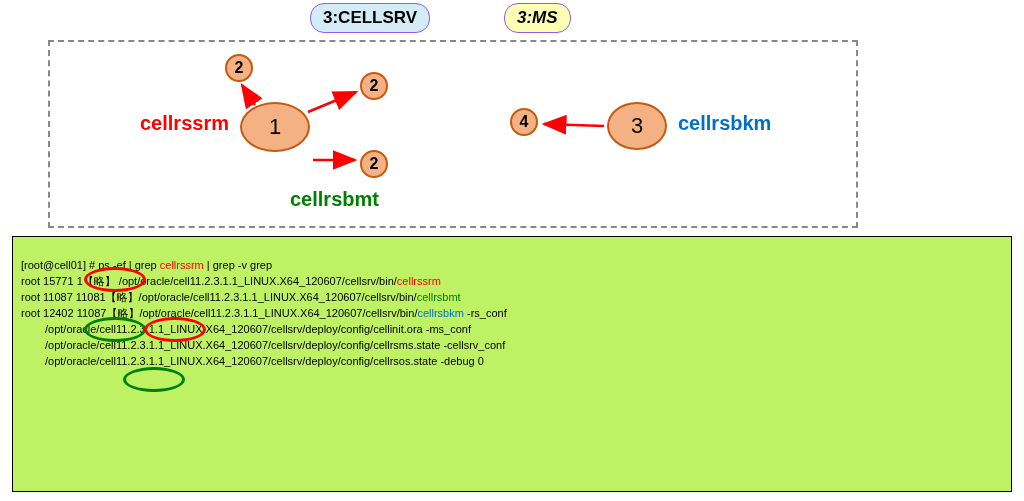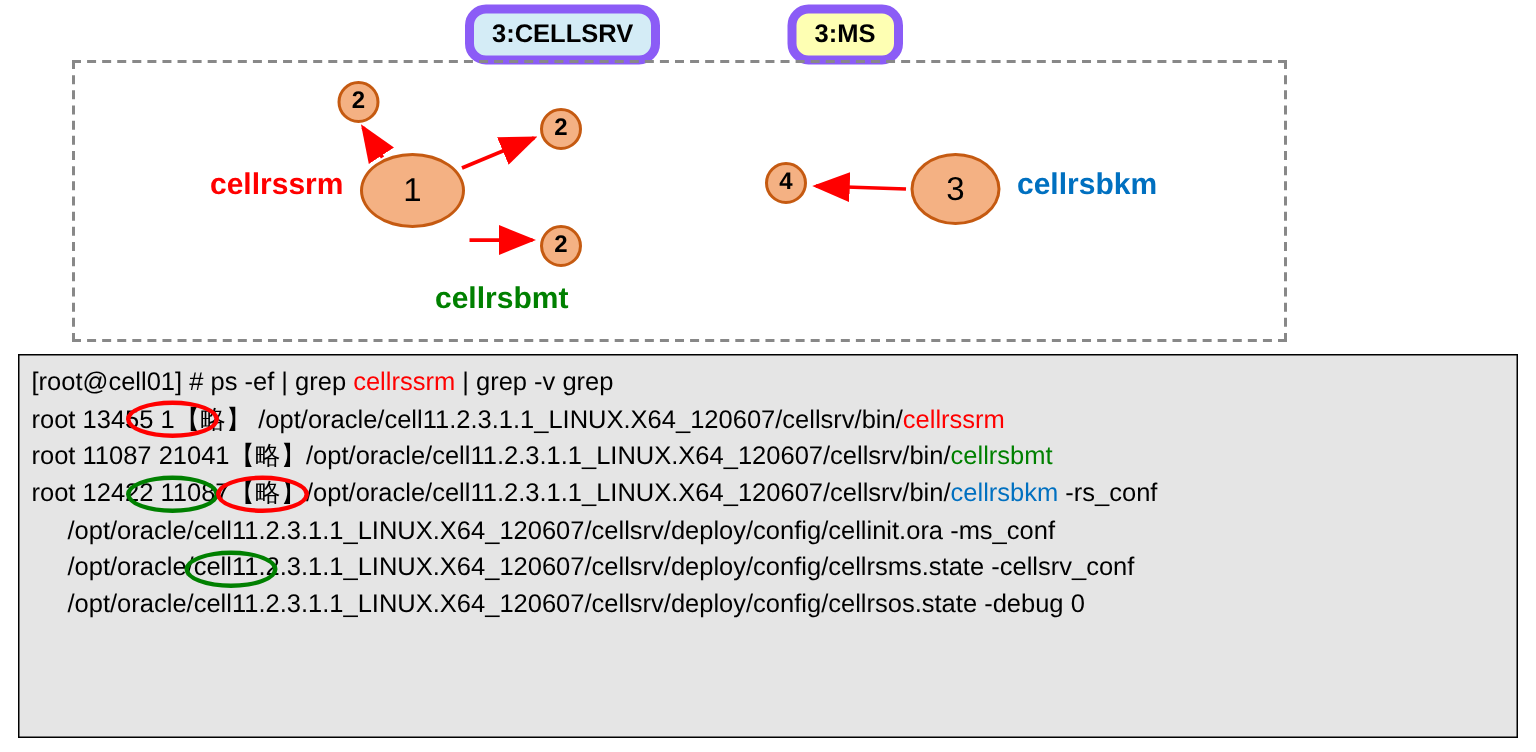--- a/index.html
+++ b/index.html
@@ -1,50 +1,50 @@
 <!DOCTYPE html>
 <html><head>
 <meta charset="utf-8">
 <style>
   * { box-sizing: border-box; margin: 0; padding: 0; }
   body { font-family: Arial, sans-serif; background: #fff; width: 1024px; height: 501px; position: relative; }
   
   .diagram-area { position: relative; width: 1024px; height: 235px; }
   
-  .tag { position: absolute; padding: 4px 12px; border-radius: 14px; border: 6px solid #8b5cf6; font-size: 17px; font-weight: bold; white-space: nowrap; }
+  .tag { position: absolute; padding: 4px 12px; border-radius: 14px; border: 1px solid #8b5cf6; font-size: 17px; font-weight: bold; white-space: nowrap; }
   .tag-blue { background: #d4ecf6; }
   .tag-yellow { background: #feffb3; }
   
   .dashed-box { position: absolute; border: 2px dashed #888; }
   
   .big-oval { position: absolute; border: 2px solid #c55a11; background: #f4b183; border-radius: 50%; display: flex; align-items: center; justify-content: center; font-size: 22px; }
   .small-circle { position: absolute; width: 28px; height: 28px; border: 2px solid #c55a11; background: #f4b183; border-radius: 50%; display: flex; align-items: center; justify-content: center; font-size: 16px; font-weight: bold; }
   
   .proc-label { position: absolute; font-size: 20px; font-weight: bold; }
   .red-text { color: #ff0000; }
   .green-text { color: #008000; }
   .blue-text { color: #0070c0; }
   
   .arrow { position: absolute; }
   
-  .terminal { position: absolute; left: 12px; top: 236px; width: 1000px; height: 256px; border: 1px solid #000; background: #e5e5e5; padding: 6px 8px; font-family: Arial, sans-serif; font-size: 17px; line-height: 1.45; }
+  .terminal { position: absolute; left: 12px; top: 236px; width: 1000px; height: 256px; border: 1px solid #000; background: #bef264; padding: 21px 8px; font-family: Arial, sans-serif; font-size: 11px; line-height: 1.45; }
   .terminal .line { white-space: nowrap; }
   .terminal .indent { padding-left: 24px; }
   
   .pid-circle { position: absolute; border: 3px solid; border-radius: 50%; pointer-events: none; }
   .red-circle { border-color: #ff0000; }
   .green-circle { border-color: #008000; }
 </style>
 </head>
 <body>
 
 <div class="diagram-area">
 
   <div class="tag tag-blue" style="left:310px; top:3px;">3:CELLSRV</div>
-  <div class="tag tag-yellow" style="left:525px; top:3px;">3:MS</div>
+  <div class="tag tag-yellow" style="left:504px; top:3px;font-style:italic;">3:MS</div>
 
   <div class="dashed-box" style="left:48px; top:40px; width:810px; height:188px;"></div>
 
   <div class="big-oval" style="left:240px; top:102px; width:70px; height:50px;">1</div>
   <div class="big-oval" style="left:607px; top:102px; width:60px; height:48px;">3</div>
 
   <div class="small-circle" style="left:225px; top:54px;">2</div>
   <div class="small-circle" style="left:360px; top:72px;">2</div>
   <div class="small-circle" style="left:360px; top:150px;">2</div>
   <div class="small-circle" style="left:510px; top:108px;">4</div>
@@ -68,27 +68,27 @@
 
     <line x1="604" y1="126" x2="544" y2="124" stroke="#ff0000" stroke-width="2.5" marker-end="url(#ah)"></line>
   </svg>
 </div>
 
 <div class="terminal">
   <div class="line">
     <span>[root@cell01] # ps -ef | grep </span><span class="red-text">cellrssrm</span><span> | grep -v grep</span>
   </div>
   <div class="line">
-    <span>root     13455       1【略】  /opt/oracle/cell11.2.3.1.1_LINUX.X64_120607/cellsrv/bin/</span><span class="red-text">cellrssrm</span>
+    <span>root     15771       1【略】  /opt/oracle/cell11.2.3.1.1_LINUX.X64_120607/cellsrv/bin/</span><span class="red-text">cellrssrm</span>
   </div>
   <div class="line">
-    <span>root     11087 21041【略】/opt/oracle/cell11.2.3.1.1_LINUX.X64_120607/cellsrv/bin/</span><span class="green-text">cellrsbmt</span>
+    <span>root     11087 11081【略】/opt/oracle/cell11.2.3.1.1_LINUX.X64_120607/cellsrv/bin/</span><span class="green-text">cellrsbmt</span>
   </div>
   <div class="line">
-    <span>root      12422 11087【略】/opt/oracle/cell11.2.3.1.1_LINUX.X64_120607/cellsrv/bin/</span><span class="blue-text">cellrsbkm</span><span> -rs_conf</span>
+    <span>root      12402 11087【略】/opt/oracle/cell11.2.3.1.1_LINUX.X64_120607/cellsrv/bin/</span><span class="blue-text">cellrsbkm</span><span> -rs_conf</span>
   </div>
   <div class="line indent">/opt/oracle/cell11.2.3.1.1_LINUX.X64_120607/cellsrv/deploy/config/cellinit.ora -ms_conf</div>
   <div class="line indent">/opt/oracle/cell11.2.3.1.1_LINUX.X64_120607/cellsrv/deploy/config/cellrsms.state -cellsrv_conf</div>
   <div class="line indent">/opt/oracle/cell11.2.3.1.1_LINUX.X64_120607/cellsrv/deploy/config/cellrsos.state -debug 0</div>
 
   <div class="pid-circle red-circle" style="left:71px; top:30px; width:62px; height:25px;"></div>
   <div class="pid-circle green-circle" style="left:71px; top:80px; width:62px; height:25px;"></div>
   <div class="pid-circle red-circle" style="left:131px; top:80px; width:62px; height:25px;"></div>
   <div class="pid-circle green-circle" style="left:110px; top:130px; width:62px; height:25px;"></div>
 </div>

